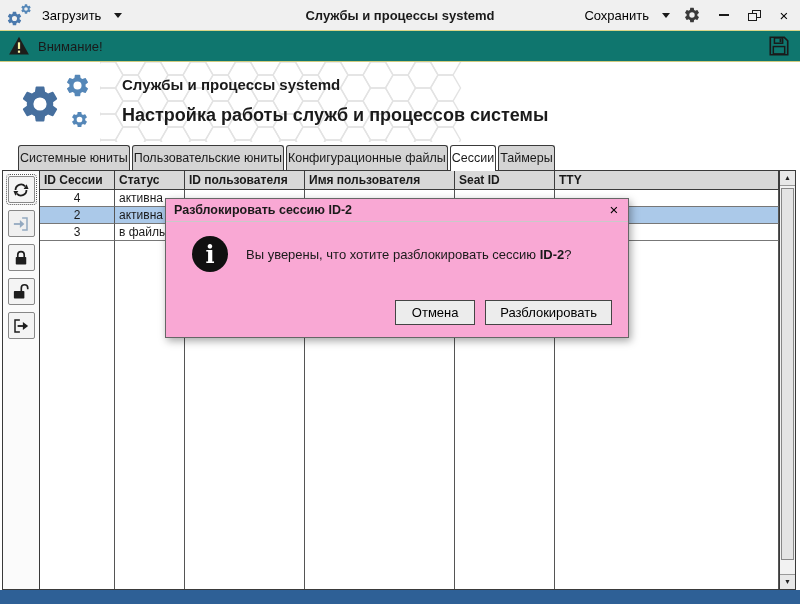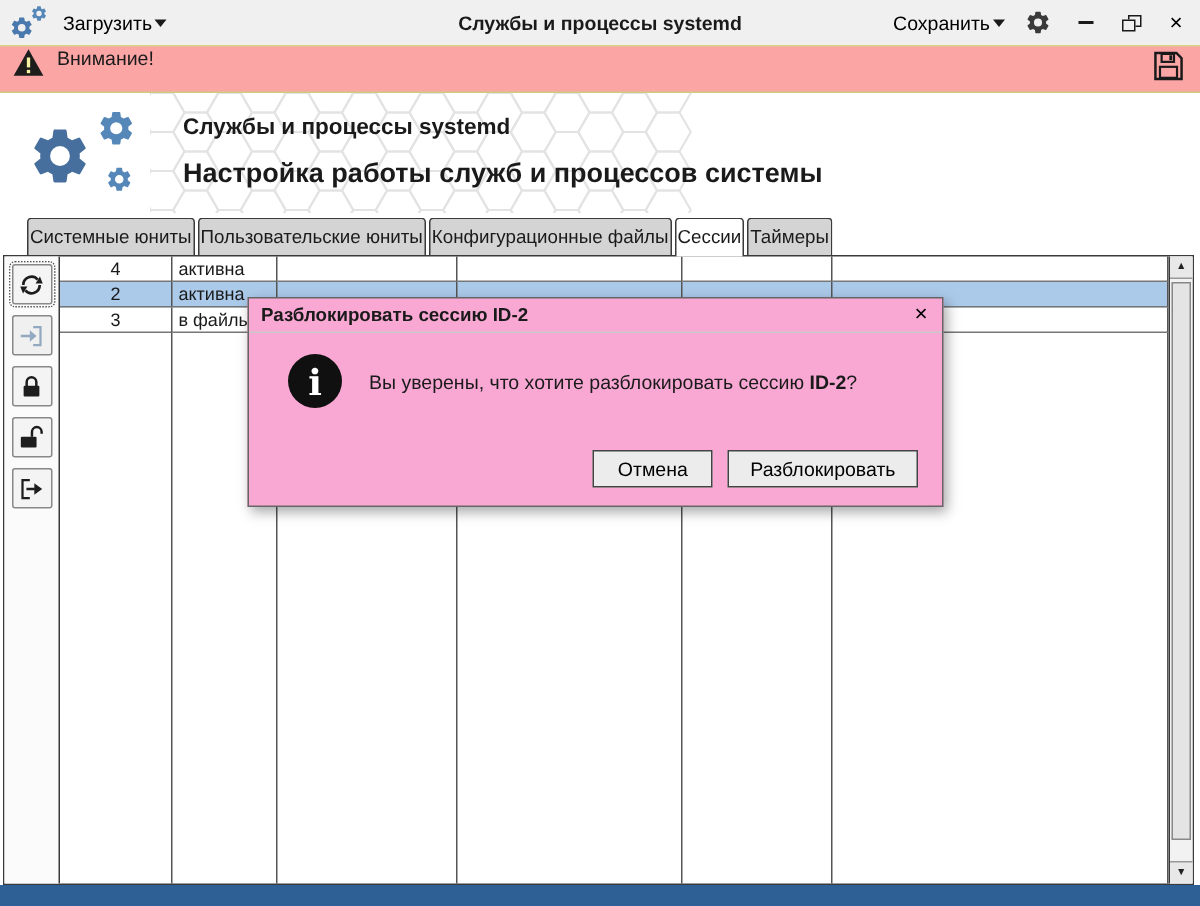--- a/index.html
+++ b/index.html
@@ -5,39 +5,39 @@
   * { margin:0; padding:0; box-sizing:border-box; }
   html,body { width:800px; height:604px; }
   body { font-family:"Liberation Sans", sans-serif; background:#fff; position:relative; overflow:hidden; color:#1a1a1a; }
 
   
   .titlebar { position:absolute; top:0; left:0; right:0; height:30px; background:#f0f0f0;
               display:flex; align-items:center; padding:0 6px; }
   .tb-side { display:flex; align-items:center; gap:10px; z-index:2; }
   .tb-right { margin-left:auto; }
   .tb-title { position:absolute; left:0; right:0; text-align:center; font-weight:bold; font-size:13px; z-index:1; }
-  .menu-btn { background:none; border:none; font-family:inherit; font-size:13px; display:flex; align-items:center; gap:2px; cursor:default; }
+  .menu-btn { background:none; border:none; font-family:inherit; font-size:13px; display:flex; align-items:center; gap:13px; cursor:default; }
   .caret { width:0; height:0; border-left:4px solid transparent; border-right:4px solid transparent; border-top:5px solid #1a1a1a; display:inline-block; }
   .applogo { position:relative; width:26px; height:24px; display:inline-block; }
   .applogo svg { position:absolute; fill:#4a79ad; }
   .applogo .g1 { width:17px; height:17px; left:0; bottom:0; }
   .applogo .g2 { width:12px; height:12px; right:0; top:0; fill:#5587b8; }
   .gear-btn { background:none; border:none; width:24px; height:24px; display:flex; align-items:center; justify-content:center; }
   .gear-btn svg { width:18px; height:18px; fill:#3a3a3a; }
   .win-btn { width:20px; height:22px; background:none; border:none; display:flex; align-items:center; justify-content:center; font-size:15px; }
   .wc-min { width:10px; border-top:2px solid #1a1a1a; display:inline-block; }
   .wc-max { position:relative; width:13px; height:11px; display:inline-block; }
   .wc-max i { position:absolute; width:9px; height:8px; border:1.5px solid #1a1a1a; display:block; }
   .wc-max .a { right:0; top:0; }
   .wc-max .b { left:0; bottom:0; background:#f0f0f0; }
 
   
-  .banner { position:absolute; top:30px; left:0; right:0; height:32px; background:#fca5a5;
+  .banner { position:absolute; top:30px; left:0; right:0; height:32px; background:#0f766e;
             border-top:1px solid #d8d487; border-bottom:1px solid #cfcb7e;
-            display:flex; align-items:flex-start; gap:8px; padding:0 8px; }
+            display:flex; align-items:center; gap:8px; padding:0 8px; }
   .banner .warn-svg { width:22px; height:22px; }
   .banner-text { font-size:13px; }
   .banner .spacer { flex:1; }
   .floppy-btn { background:none; border:none; width:26px; height:26px; display:flex; align-items:center; justify-content:center; }
   .floppy-btn svg { width:22px; height:22px; color:#1a1a1a; }
 
   
   .app-header { position:absolute; top:62px; left:0; right:0; height:80px; background:#fff; overflow:hidden; }
   #hex-bg { position:absolute; left:100px; top:0; width:370px; height:80px; z-index:0; }
   .biglogo { position:absolute; left:16px; top:8px; width:92px; height:64px; z-index:1; }
@@ -317,20 +317,28 @@
         </svg>
       </button>
     <button class="tool-btn">
         <svg viewBox="0 0 24 24">
           <use href="#exit"></use>
         </svg>
       </button>
   </div>
 
   <div class="table-area">
+    <div class="thead">
+      <div class="cell c0">ID Сессии</div>
+      <div class="cell c1">Статус</div>
+      <div class="cell c2">ID пользователя</div>
+      <div class="cell c3">Имя пользователя</div>
+      <div class="cell c4">Seat ID</div>
+      <div class="cell c5">TTY</div>
+    </div>
 
     <div class="trow">
       <div class="cell c0 num">4</div>
       <div class="cell c1">активна</div>
       <div class="cell c2"></div>
       <div class="cell c3"></div>
       <div class="cell c4"></div>
       <div class="cell c5"></div>
     </div>
 

